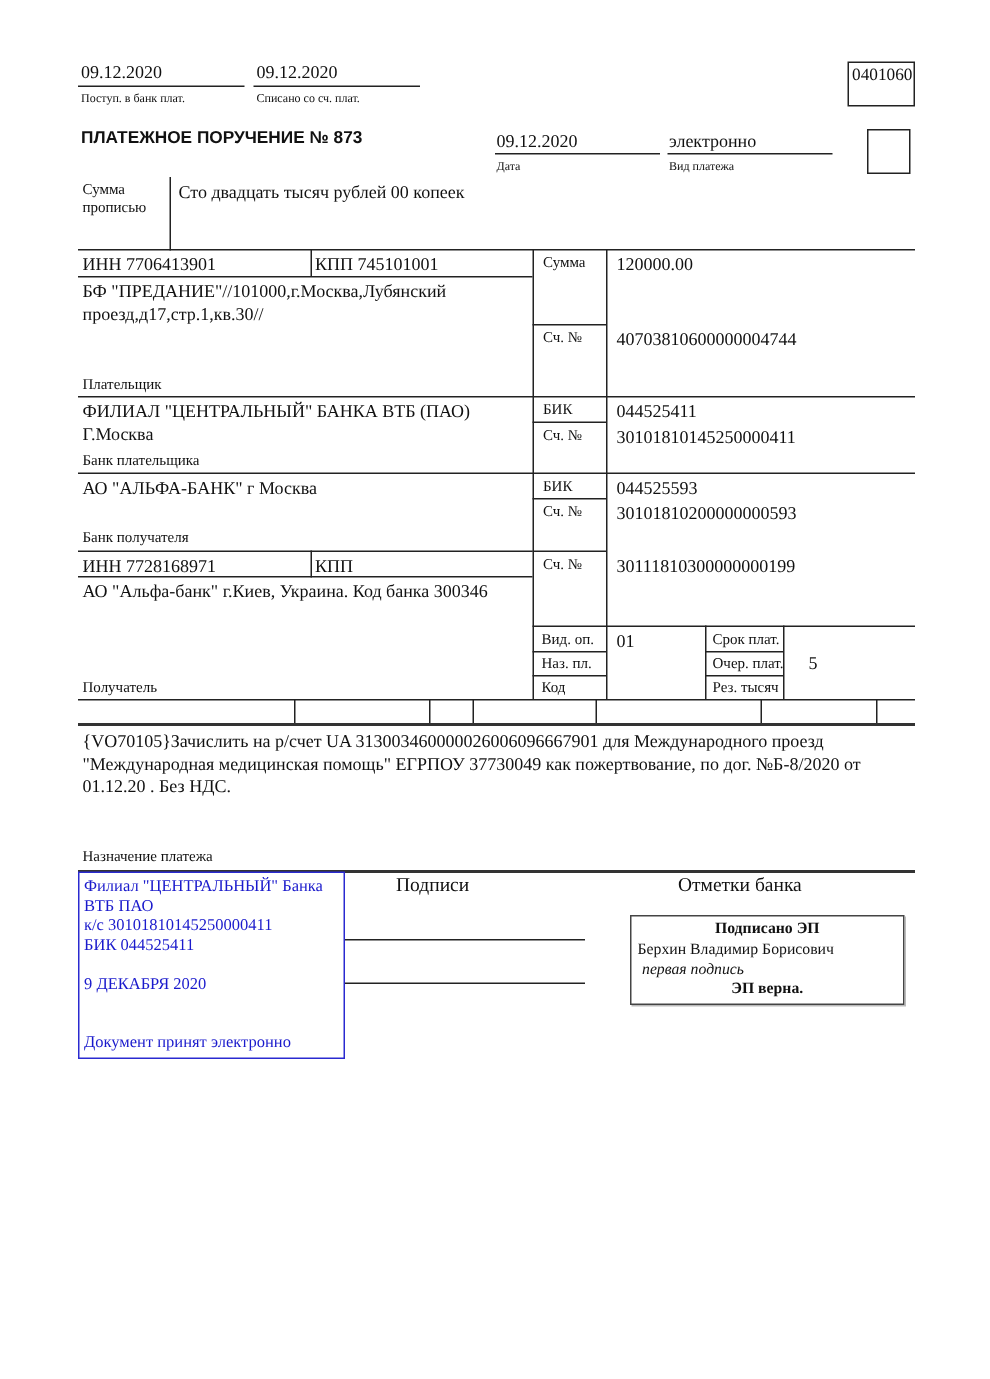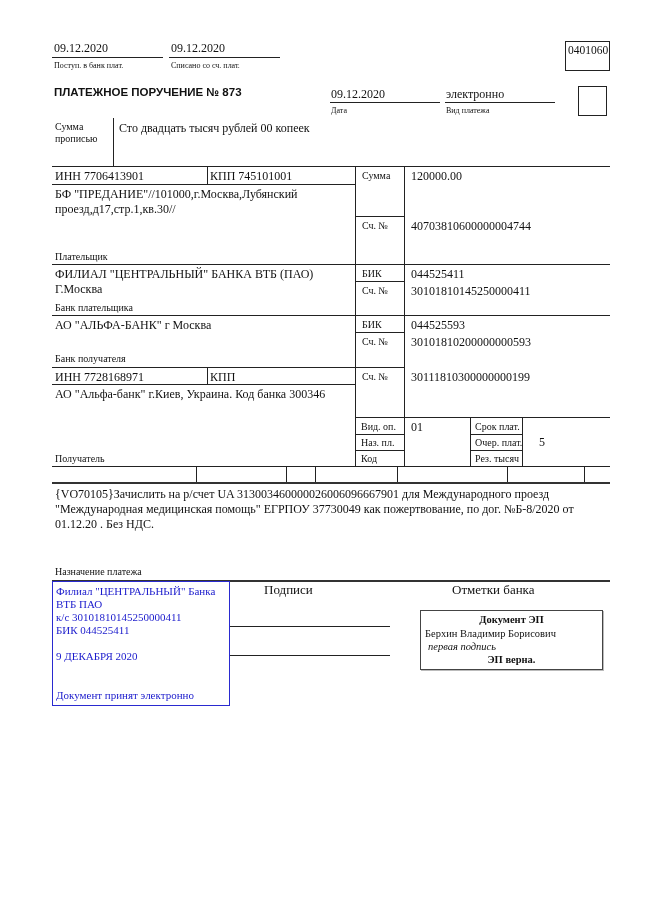--- a/index.html
+++ b/index.html
@@ -137,17 +137,17 @@
   <div class="line" style="position:absolute;left:3px;top:68px;">9 ДЕКАБРЯ 2020</div>
   <div class="line" style="position:absolute;left:3px;top:107px;">Документ принят электронно</div>
 </div>
 
 <div class="abs t" style="left:264px;top:583px;font-size:13px;">Подписи</div>
 <div class="hl" style="left:230px;top:626px;width:160px;"></div>
 <div class="hl" style="left:230px;top:655px;width:160px;"></div>
 <div class="abs t" style="left:452px;top:583px;font-size:13px;">Отметки банка</div>
 
 <div class="sig" style="left:420px;top:610px;width:183px;height:60px;">
-  <div style="position:absolute;left:0;right:0;top:3px;text-align:center;font-size:10.5px;font-weight:bold;white-space:nowrap;">Документ ЭП</div>
+  <div style="position:absolute;left:0;right:0;top:3px;text-align:center;font-size:10.5px;font-weight:bold;white-space:nowrap;">Подписано ЭП</div>
   <div style="position:absolute;left:4px;top:17px;font-size:10.5px;white-space:nowrap;">Берхин Владимир Борисович</div>
   <div style="position:absolute;left:7px;top:30px;font-size:10.5px;font-style:italic;white-space:nowrap;">первая подпись</div>
   <div style="position:absolute;left:0;right:0;top:43px;text-align:center;font-size:10.5px;font-weight:bold;white-space:nowrap;">ЭП верна.</div>
 </div>
 
 </body></html>

